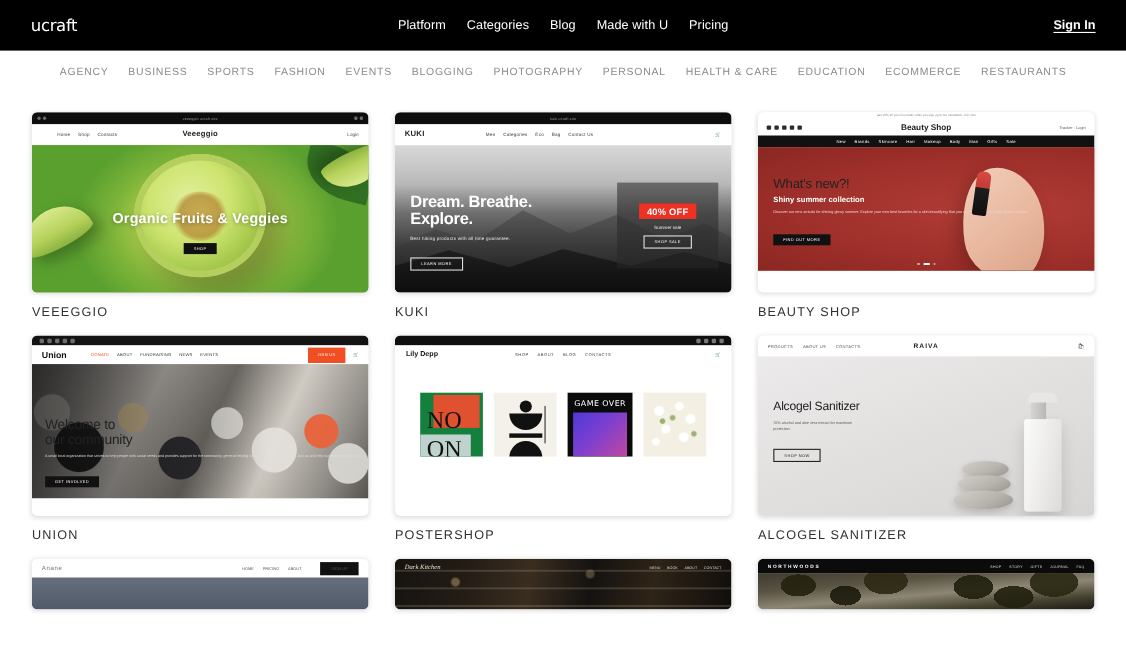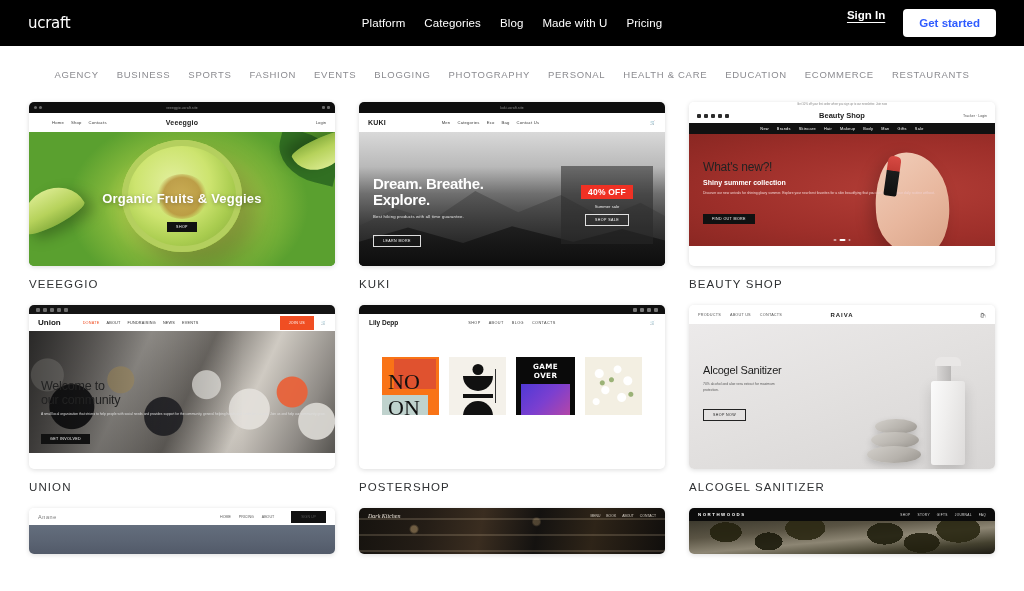--- a/index.html
+++ b/index.html
@@ -64,21 +64,20 @@
     padding: 8px 16px;
     cursor: pointer;
     font-family: "Liberation Sans", sans-serif;
   }
 
   
   .catbar {
     height: 42px;
     display: flex;
     justify-content: center;
-    align-items: center;
     gap: 18px;
     background: #fff;
     padding-top: 14px;
   }
   .catbar a {
     font-size: 9.5px;
     letter-spacing: 0.7px;
     color: #8b8b90;
     text-decoration: none;
     white-space: nowrap;
@@ -293,33 +292,33 @@
   .ps-top i { width:4px; height:4px; background:#777; display:block; border-radius:1px; }
   .ps-head { height:17px; background:#fff; display:flex; align-items:center; padding:0 10px; position:relative; }
   .ps-head .brand { font-size:6.5px; font-weight:700; color:#141414; }
   .ps-head .nav { position:absolute; left:50%; transform:translateX(-50%); display:flex; gap:8px; }
   .ps-head .nav span { font-size:3.8px; color:#444; letter-spacing:.4px; }
   .ps-head .cart { margin-left:auto; font-size:4px; color:#333; }
   .ps-body { height:130px; background:#fff; padding:14px 22px 0 22px; }
   .ps-body .h1 { font-size:10.2px; line-height:1.38; text-align:center; color:#1b1b1b; font-weight:700; letter-spacing:-.25px; }
   .posters { display:flex; gap:10px; margin-top:12px; padding:0 1px; }
   .poster { width:66px; height:58px; position:relative; overflow:hidden; }
-  .p1 { background:#f97316; }
+  .p1 { background:#15803d; }
   .p1 .blk { position:absolute; left:12px; top:2px; width:42px; height:30px; background:#e0522f; }
   .p1 .no { position:absolute; left:6px; top:12px; font-family:"Liberation Serif", serif; font-size:22px; color:#111; letter-spacing:0px; }
   .p1 .strip { position:absolute; left:0; bottom:0; width:46px; height:20px; background:#bfd2cd; }
   .p1 .on { position:absolute; left:6px; bottom:-6px; font-family:"Liberation Serif", serif; font-size:22px; color:#111; }
   .p2 { background:#f4f1ea; }
   .p2 .circ { position:absolute; left:50%; top:7px; transform:translateX(-50%); width:11px; height:11px; border-radius:50%; background:#111; }
   .p2 .bowl { position:absolute; left:50%; top:19px; transform:translateX(-50%); width:30px; height:15px; border-radius:0 0 16px 16px; background:#111; }
   .p2 .bar { position:absolute; left:50%; top:37px; transform:translateX(-50%); width:30px; height:4px; background:#111; }
   .p2 .half { position:absolute; left:50%; top:44px; transform:translateX(-50%); width:30px; height:15px; border-radius:16px 16px 0 0; background:#111; }
   .p2 .line { position:absolute; right:10px; top:12px; width:1px; height:34px; background:#333; }
   .p3 { background:#0a0a0a; padding:5px; }
-  .p3 .go { font-size:7.2px; font-weight:700; color:#fff; letter-spacing:.4px; text-align:center; font-family:"DejaVu Sans", sans-serif; }
+  .p3 .go { font-size:7.2px; font-weight:400; color:#fff; letter-spacing:.4px; text-align:center; font-family:"DejaVu Sans", sans-serif; }
   .p3 .grad { margin-top:4px; height:40px; background:linear-gradient(135deg,#4f39d6 0%,#7b3fd0 45%,#c0489f 100%); }
   .p4 { background:#f3efe2; }
   .p4 .fl {
     position:absolute; inset:3px;
     background:
       radial-gradient(circle at 22% 26%, #fff 0 4px, transparent 5px),
       radial-gradient(circle at 58% 18%, #fff 0 3.4px, transparent 4.4px),
       radial-gradient(circle at 78% 40%, #fff 0 4px, transparent 5px),
       radial-gradient(circle at 34% 58%, #fff 0 3.6px, transparent 4.6px),
       radial-gradient(circle at 66% 72%, #fff 0 4px, transparent 5px),
@@ -405,21 +404,20 @@
   <div class="logo">ucraft</div>
   <nav class="mainnav">
     <a href="#">Platform</a>
     <a href="#">Categories</a>
     <a href="#">Blog</a>
     <a href="#">Made with U</a>
     <a href="#">Pricing</a>
   </nav>
   <div class="topright">
     <a class="signin" href="#">Sign In</a>
-    <button class="getstarted">Get started</button>
   </div>
 </div>
 
 <div class="catbar">
   <a href="#">AGENCY</a>
   <a href="#">BUSINESS</a>
   <a href="#">SPORTS</a>
   <a href="#">FASHION</a>
   <a href="#">EVENTS</a>
   <a href="#">BLOGGING</a>

